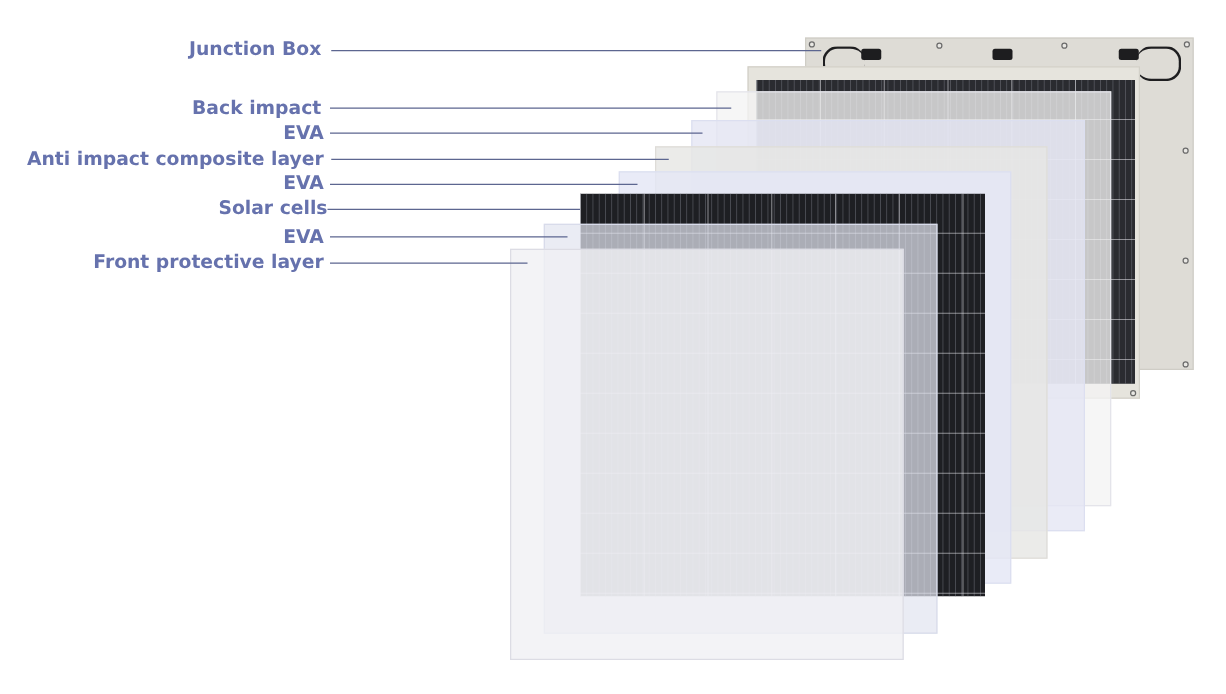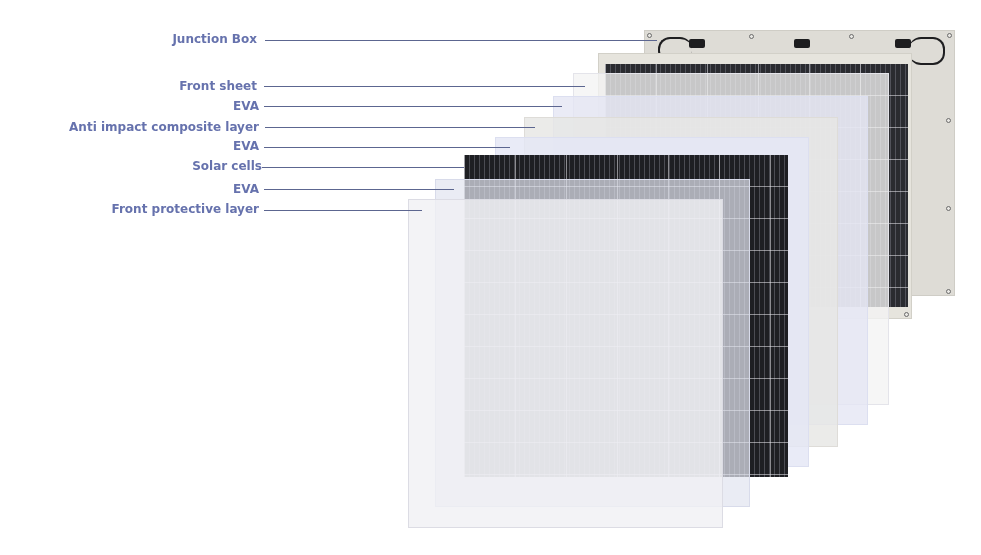--- a/index.html
+++ b/index.html
@@ -1,17 +1,17 @@
 <!DOCTYPE html>
 <html><head>
 <meta charset="utf-8">
 <style>
   html,body{margin:0;padding:0;background:#ffffff;}
   body{width:981px;height:555px;position:relative;overflow:hidden;font-family:"DejaVu Sans","Liberation Sans",sans-serif;}
-  .label{position:absolute;font-weight:bold;font-size:12px;color:#6672ad;white-space:nowrap;text-align:center;line-height:18px;}
+  .label{position:absolute;font-weight:bold;font-size:15px;color:#6672ad;white-space:nowrap;text-align:center;line-height:18px;}
   .leader{position:absolute;height:1px;background:#5c6690;}
   .layer{position:absolute;box-sizing:border-box;}
   .cells{position:absolute;box-sizing:border-box;
     background-color:#2a2b30;
     background-image:
       linear-gradient(90deg, rgba(230,230,235,0.55) 1px, transparent 1px),
       linear-gradient(0deg, rgba(230,230,235,0.55) 1px, transparent 1px),
       repeating-linear-gradient(90deg, rgba(120,122,132,0.5) 0 1px, transparent 1px 5px);
     background-size:51px 100%, 100% 32px, 5px 100%;}
   .hole{position:absolute;width:5px;height:5px;border-radius:50%;border:1px solid #6b6b6b;background:#e9e8e4;box-sizing:border-box;}
@@ -55,21 +55,21 @@
 
   <div class="layer" style="left:435px;top:179px;width:315px;height:328px;background:rgba(226,228,240,0.72);border:1px solid #d8dbea;"></div>
 
   <div class="layer" style="left:408px;top:199px;width:315px;height:329px;background:rgba(240,240,244,0.80);border:1px solid #dcdce4;"></div>
 </div>
 
 <div>
   <span class="label" style="right:724px;top:30px;">Junction Box</span>
   <div class="leader" style="left:265px;top:40px;width:392px;"></div>
 
-  <span class="label" style="right:724px;top:77px;">Front sheet</span>
+  <span class="label" style="right:724px;top:77px;">Back impact</span>
   <div class="leader" style="left:264px;top:86px;width:321px;"></div>
 
   <span class="label" style="right:722px;top:97px;">EVA</span>
   <div class="leader" style="left:264px;top:106px;width:298px;"></div>
 
   <span class="label" style="right:722px;top:118px;">Anti impact composite layer</span>
   <div class="leader" style="left:265px;top:127px;width:270px;"></div>
 
   <span class="label" style="right:722px;top:137px;">EVA</span>
   <div class="leader" style="left:264px;top:147px;width:246px;"></div>

